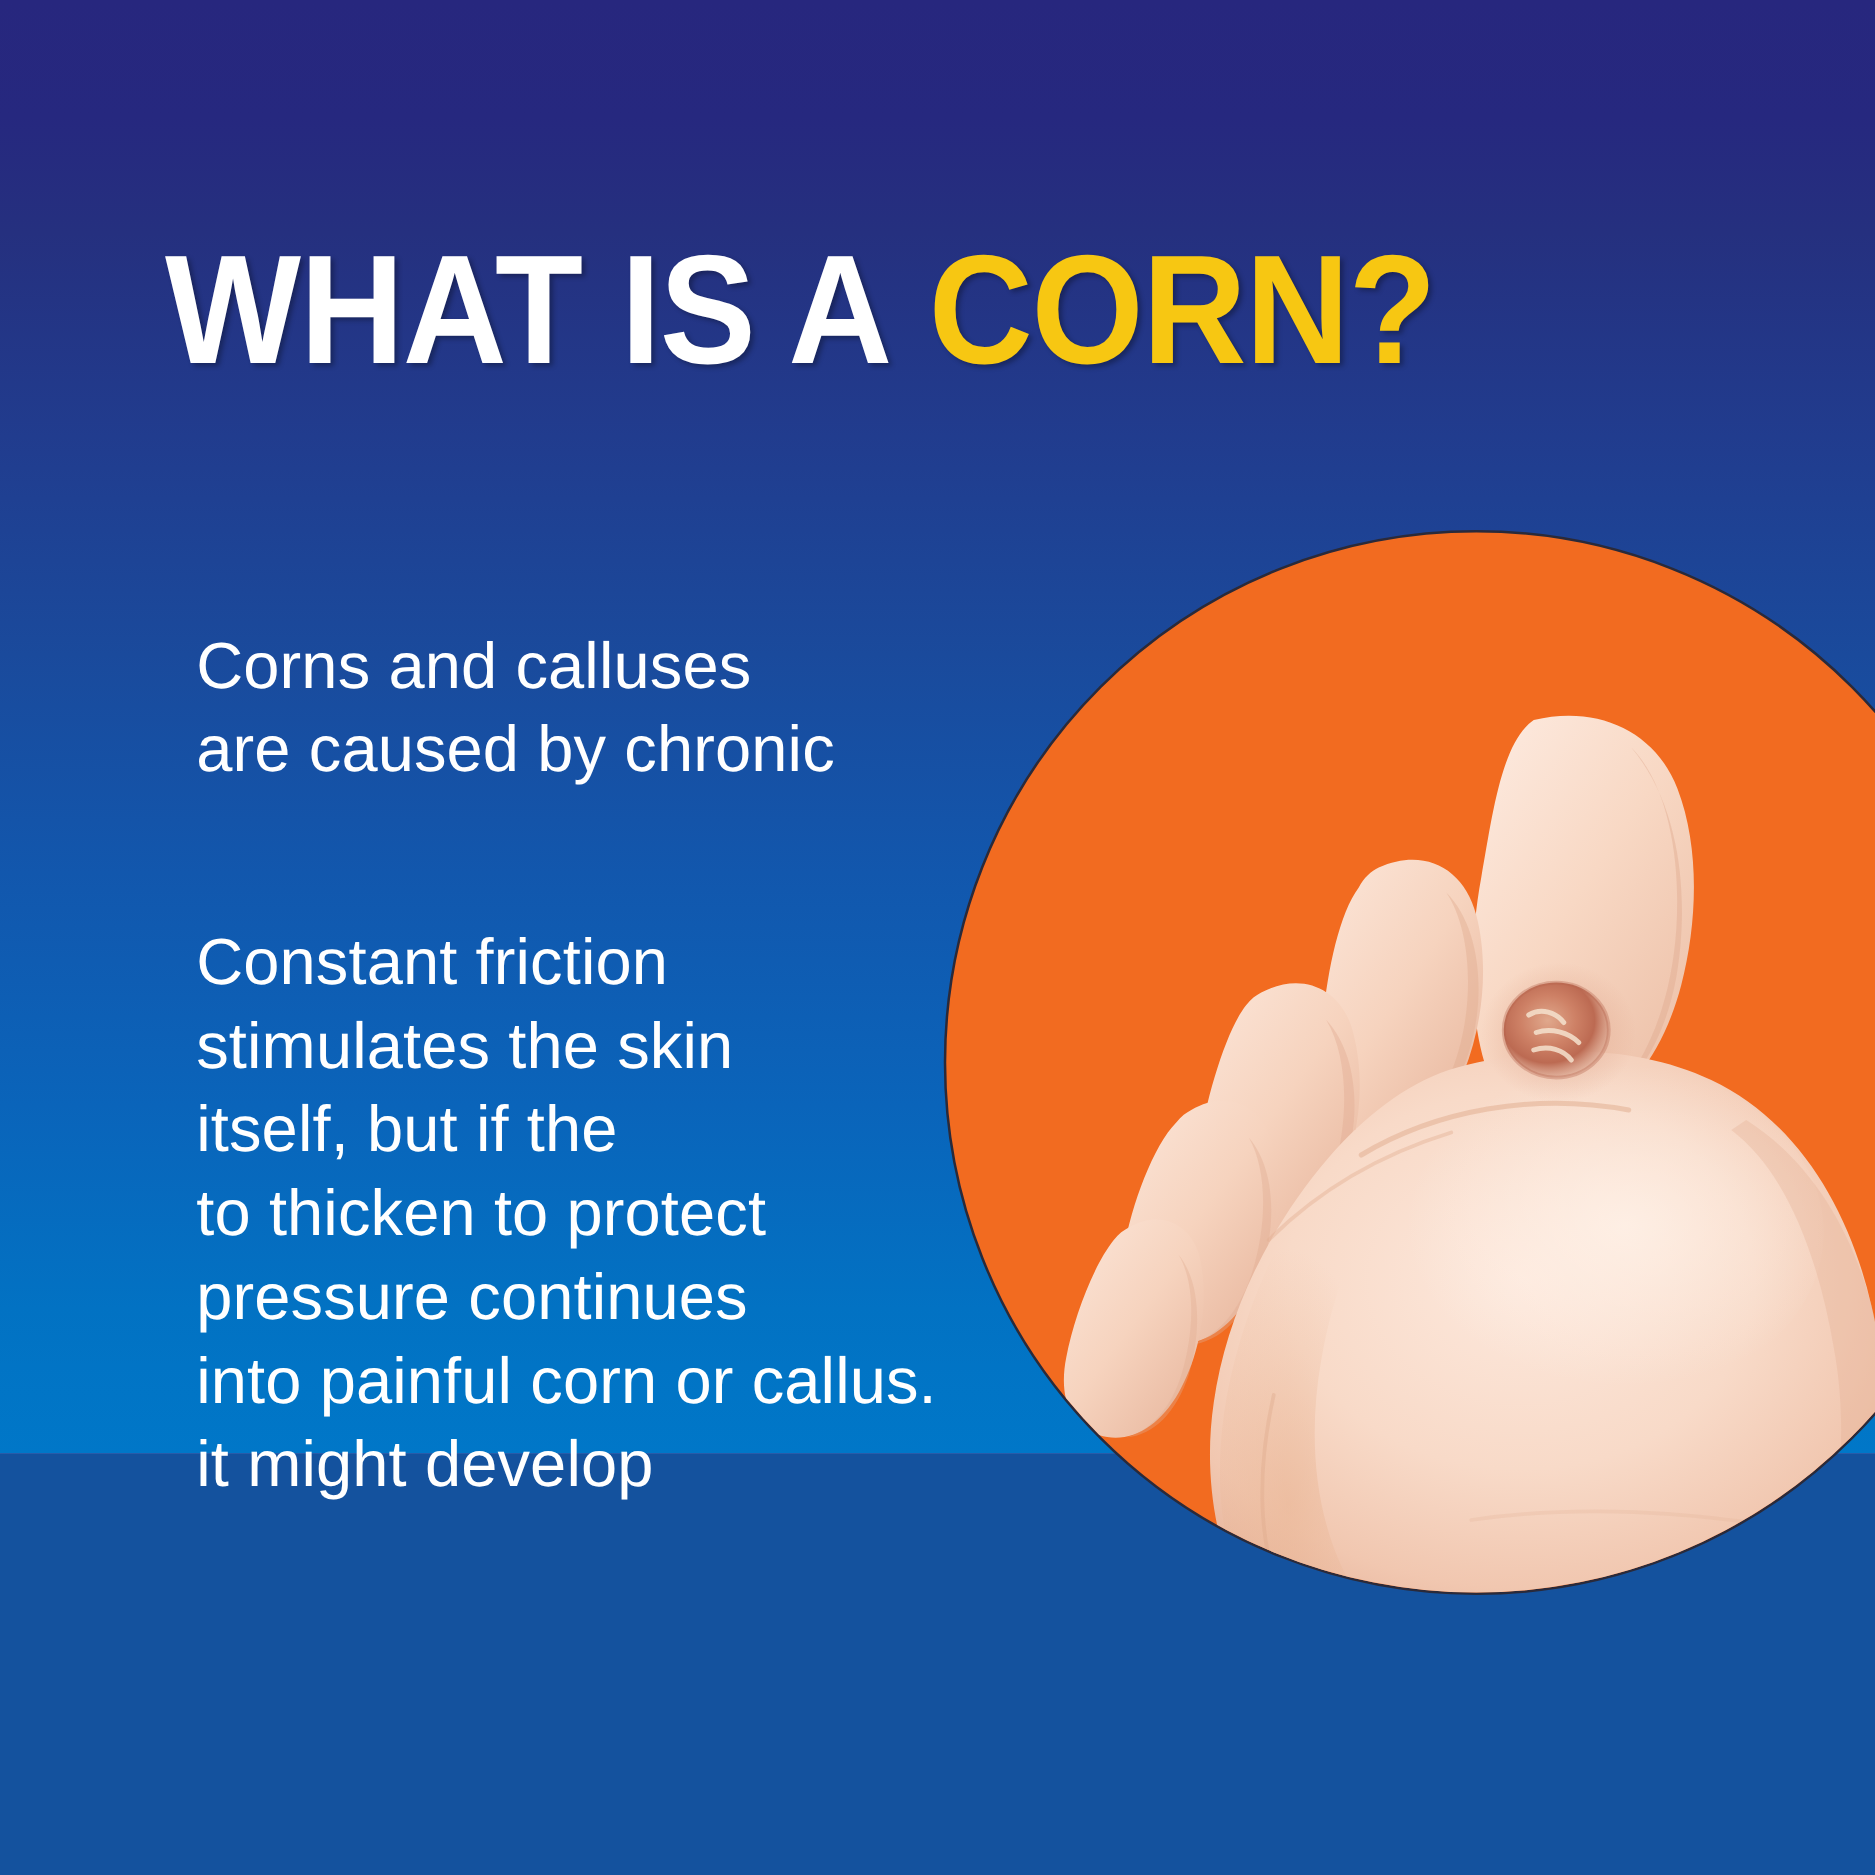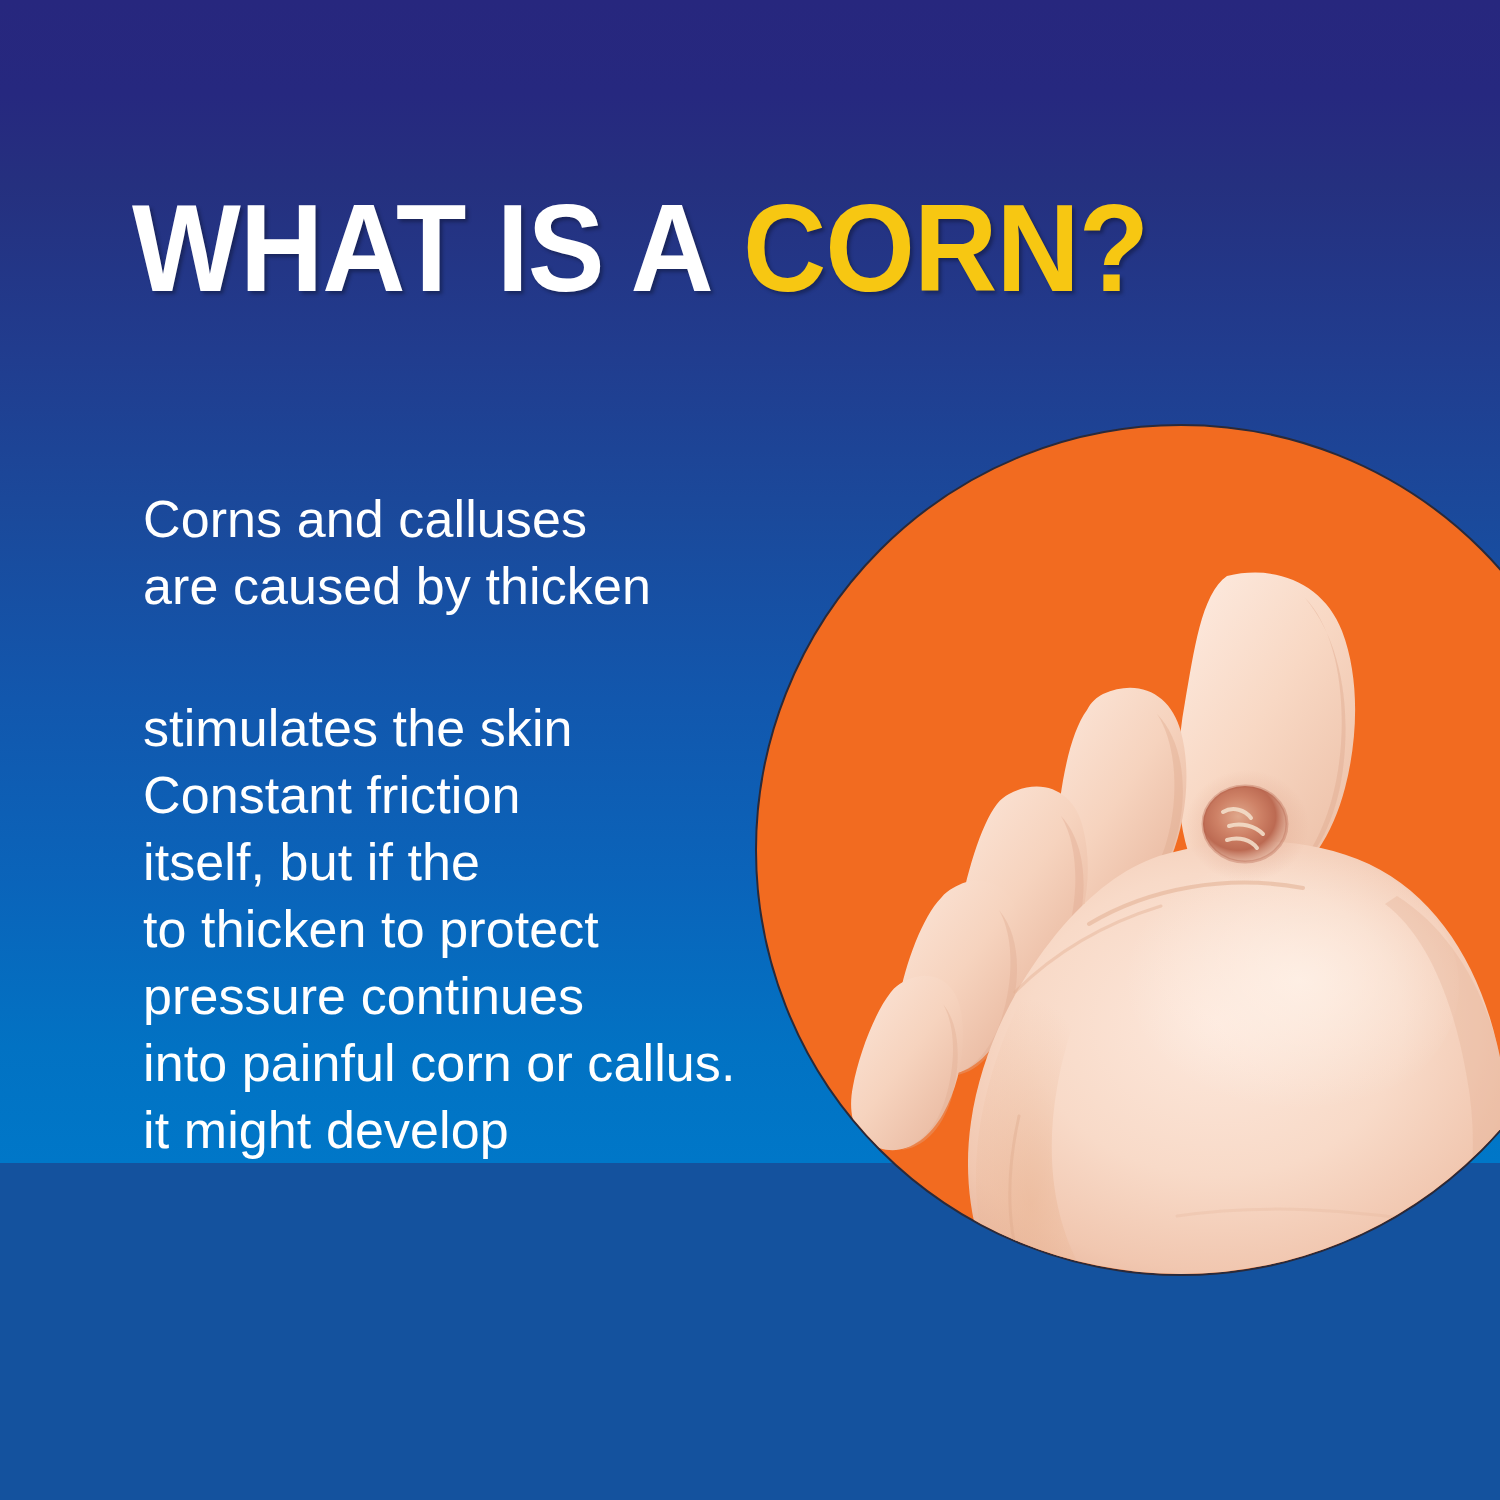--- a/index.html
+++ b/index.html
@@ -67,21 +67,21 @@
     position: absolute;
     left: 139px;
     top: 482px;
     width: 700px;
     color: #FFFFFF;
     font-size: 52px;
     line-height: 67px;
     font-weight: 400;
     letter-spacing: 0.1px;
   }
-  .copy p { margin: 4px; }
+  .copy p { margin: 18px; }
   .copy .para-gap { height: 67px; }
   .copy .line { display: block; white-space: nowrap; }
 
   
   .photo-circle {
     position: absolute;
     left: 755px;
     top: 424px;
     width: 852px;
     height: 852px;
@@ -105,26 +105,26 @@
 <div id="poster">
 
   <div class="bg-gradient"></div>
   <div class="bg-bottom-band"></div>
 
   <h1 class="headline"><span>WHAT IS A</span><span class="hl-space"></span><span class="hl-accent">CORN?</span></h1>
 
   <div class="copy">
     <p>
       <span class="line">Corns and calluses</span>
-      <span class="line">are caused by thicken</span>
+      <span class="line">are caused by chronic</span>
     </p>
     <div class="para-gap"></div>
     <p>
+      <span class="line">Constant friction</span>
       <span class="line">stimulates the skin</span>
-      <span class="line">Constant friction</span>
       <span class="line">itself, but if the</span>
       <span class="line">to thicken to protect</span>
       <span class="line">pressure continues</span>
       <span class="line">into painful corn or callus.</span>
       <span class="line">it might develop</span>
     </p>
   </div>
 
   <div class="photo-circle">
     <svg class="foot-svg" viewBox="0 0 852 852">

